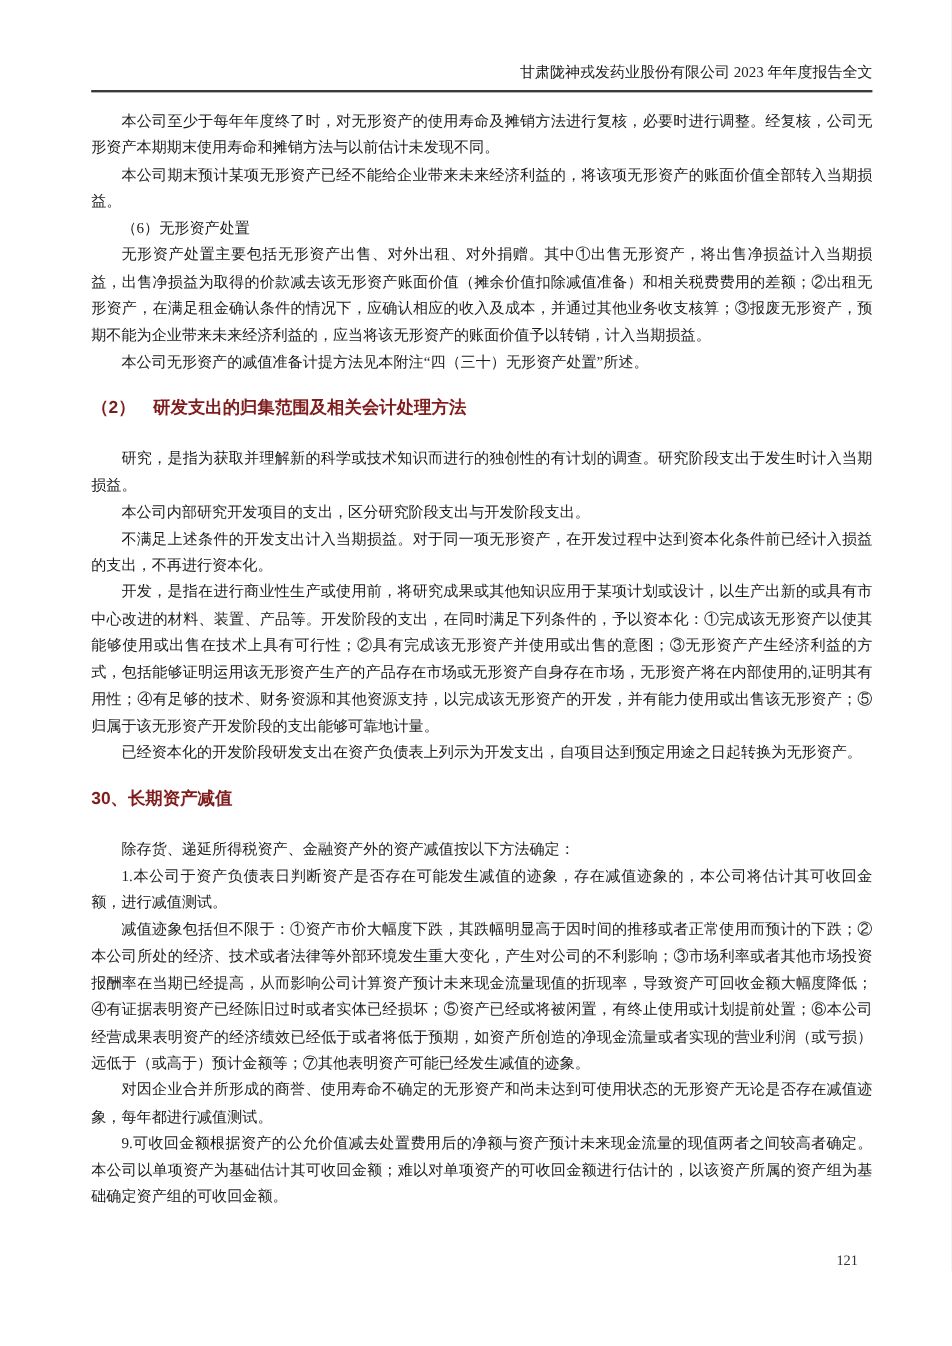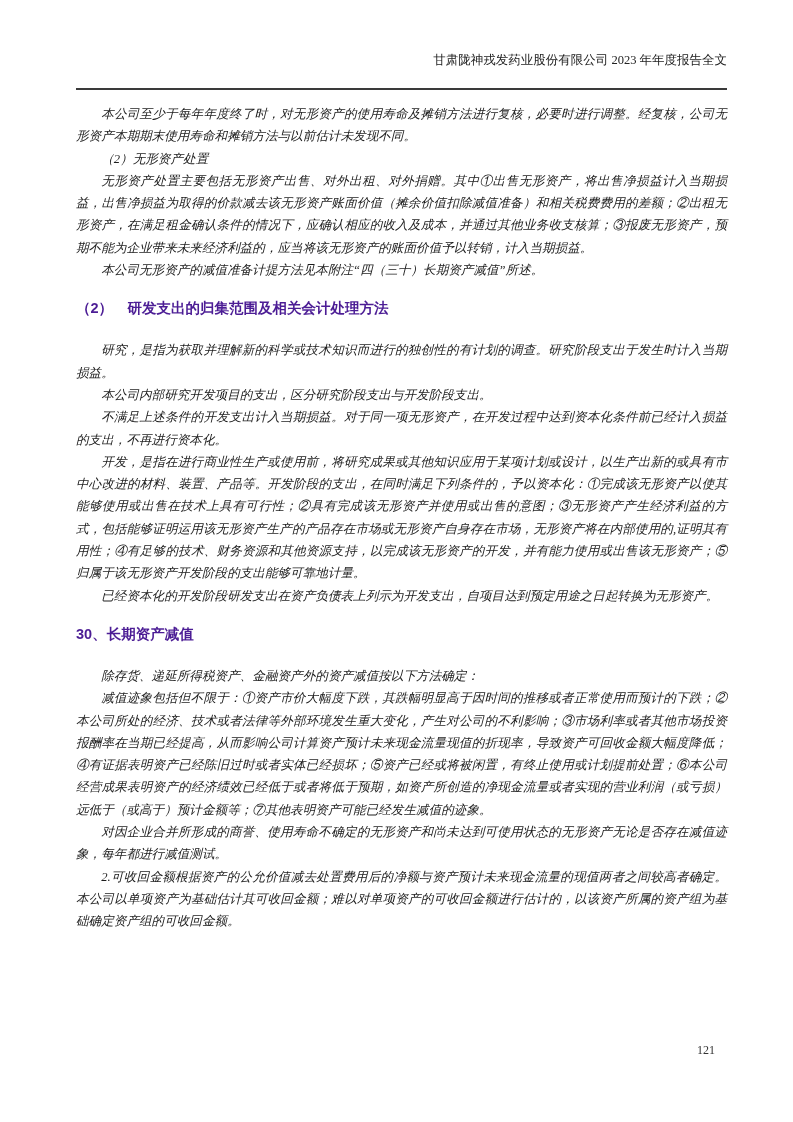--- a/index.html
+++ b/index.html
@@ -17,81 +17,82 @@
   .content {
     position: absolute;
     left: 76px;
     right: 66px;
     top: 52px;
   }
   .doc-header {
     text-align: right;
     font-size: 12.5px;
     line-height: 16px;
-    padding-bottom: 20px;
+    padding-bottom: 7px;
     color: #222222;
   }
   .header-rule {
     border: 0;
     border-top: 2.5px solid #3a3a3a;
     margin: 0;
   }
   .blocks { margin-top: 13px; }
   .para {
     font-size: 12.6px;
     line-height: 22.3px;
     text-align: justify;
     text-indent: 2em;
     margin: 0;
     word-break: break-all;
-    font-style: italic;
   }
   .section-heading {
     font-size: 14.5px;
     font-weight: bold;
     margin: 17px 0 21px 0;
     line-height: 20px;
     text-indent: 0;
     font-family: "Liberation Sans", "DejaVu Sans", sans-serif;
-    color: #4c1d95;
+    color: #7f1d1d;
   }
   .page-number {
     position: absolute;
     right: 78px;
     bottom: 64px;
     font-size: 12px;
     color: #333333;
   }
 </style>
 </head>
 <body>
 
 <div class="page">
   <div class="content">
 
     <div class="doc-header">甘肃陇神戎发药业股份有限公司 2023 年年度报告全文</div>
     <hr class="header-rule">
 
     <div class="blocks">
       <p class="para">本公司至少于每年年度终了时，对无形资产的使用寿命及摊销方法进行复核，必要时进行调整。经复核，公司无形资产本期期末使用寿命和摊销方法与以前估计未发现不同。</p>
-      <p class="para">（2）无形资产处置</p>
+      <p class="para">本公司期末预计某项无形资产已经不能给企业带来未来经济利益的，将该项无形资产的账面价值全部转入当期损益。</p>
+      <p class="para">（6）无形资产处置</p>
       <p class="para">无形资产处置主要包括无形资产出售、对外出租、对外捐赠。其中①出售无形资产，将出售净损益计入当期损益，出售净损益为取得的价款减去该无形资产账面价值（摊余价值扣除减值准备）和相关税费费用的差额；②出租无形资产，在满足租金确认条件的情况下，应确认相应的收入及成本，并通过其他业务收支核算；③报废无形资产，预期不能为企业带来未来经济利益的，应当将该无形资产的账面价值予以转销，计入当期损益。</p>
-      <p class="para">本公司无形资产的减值准备计提方法见本附注“四（三十）长期资产减值”所述。</p>
+      <p class="para">本公司无形资产的减值准备计提方法见本附注“四（三十）无形资产处置”所述。</p>
 
       <h2 class="section-heading">（2）　研发支出的归集范围及相关会计处理方法</h2>
 
       <p class="para">研究，是指为获取并理解新的科学或技术知识而进行的独创性的有计划的调查。研究阶段支出于发生时计入当期损益。</p>
       <p class="para">本公司内部研究开发项目的支出，区分研究阶段支出与开发阶段支出。</p>
       <p class="para">不满足上述条件的开发支出计入当期损益。对于同一项无形资产，在开发过程中达到资本化条件前已经计入损益的支出，不再进行资本化。</p>
       <p class="para">开发，是指在进行商业性生产或使用前，将研究成果或其他知识应用于某项计划或设计，以生产出新的或具有市中心改进的材料、装置、产品等。开发阶段的支出，在同时满足下列条件的，予以资本化：①完成该无形资产以使其能够使用或出售在技术上具有可行性；②具有完成该无形资产并使用或出售的意图；③无形资产产生经济利益的方式，包括能够证明运用该无形资产生产的产品存在市场或无形资产自身存在市场，无形资产将在内部使用的,证明其有用性；④有足够的技术、财务资源和其他资源支持，以完成该无形资产的开发，并有能力使用或出售该无形资产；⑤归属于该无形资产开发阶段的支出能够可靠地计量。</p>
       <p class="para">已经资本化的开发阶段研发支出在资产负债表上列示为开发支出，自项目达到预定用途之日起转换为无形资产。</p>
 
       <h2 class="section-heading">30、长期资产减值</h2>
 
       <p class="para">除存货、递延所得税资产、金融资产外的资产减值按以下方法确定：</p>
+      <p class="para">1.本公司于资产负债表日判断资产是否存在可能发生减值的迹象，存在减值迹象的，本公司将估计其可收回金额，进行减值测试。</p>
       <p class="para">减值迹象包括但不限于：①资产市价大幅度下跌，其跌幅明显高于因时间的推移或者正常使用而预计的下跌；②本公司所处的经济、技术或者法律等外部环境发生重大变化，产生对公司的不利影响；③市场利率或者其他市场投资报酬率在当期已经提高，从而影响公司计算资产预计未来现金流量现值的折现率，导致资产可回收金额大幅度降低；④有证据表明资产已经陈旧过时或者实体已经损坏；⑤资产已经或将被闲置，有终止使用或计划提前处置；⑥本公司经营成果表明资产的经济绩效已经低于或者将低于预期，如资产所创造的净现金流量或者实现的营业利润（或亏损）远低于（或高于）预计金额等；⑦其他表明资产可能已经发生减值的迹象。</p>
       <p class="para">对因企业合并所形成的商誉、使用寿命不确定的无形资产和尚未达到可使用状态的无形资产无论是否存在减值迹象，每年都进行减值测试。</p>
-      <p class="para">2.可收回金额根据资产的公允价值减去处置费用后的净额与资产预计未来现金流量的现值两者之间较高者确定。本公司以单项资产为基础估计其可收回金额；难以对单项资产的可收回金额进行估计的，以该资产所属的资产组为基础确定资产组的可收回金额。</p>
+      <p class="para">9.可收回金额根据资产的公允价值减去处置费用后的净额与资产预计未来现金流量的现值两者之间较高者确定。本公司以单项资产为基础估计其可收回金额；难以对单项资产的可收回金额进行估计的，以该资产所属的资产组为基础确定资产组的可收回金额。</p>
     </div>
   </div>
 
   <div class="page-number">121</div>
 </div>
 
 </body></html>

